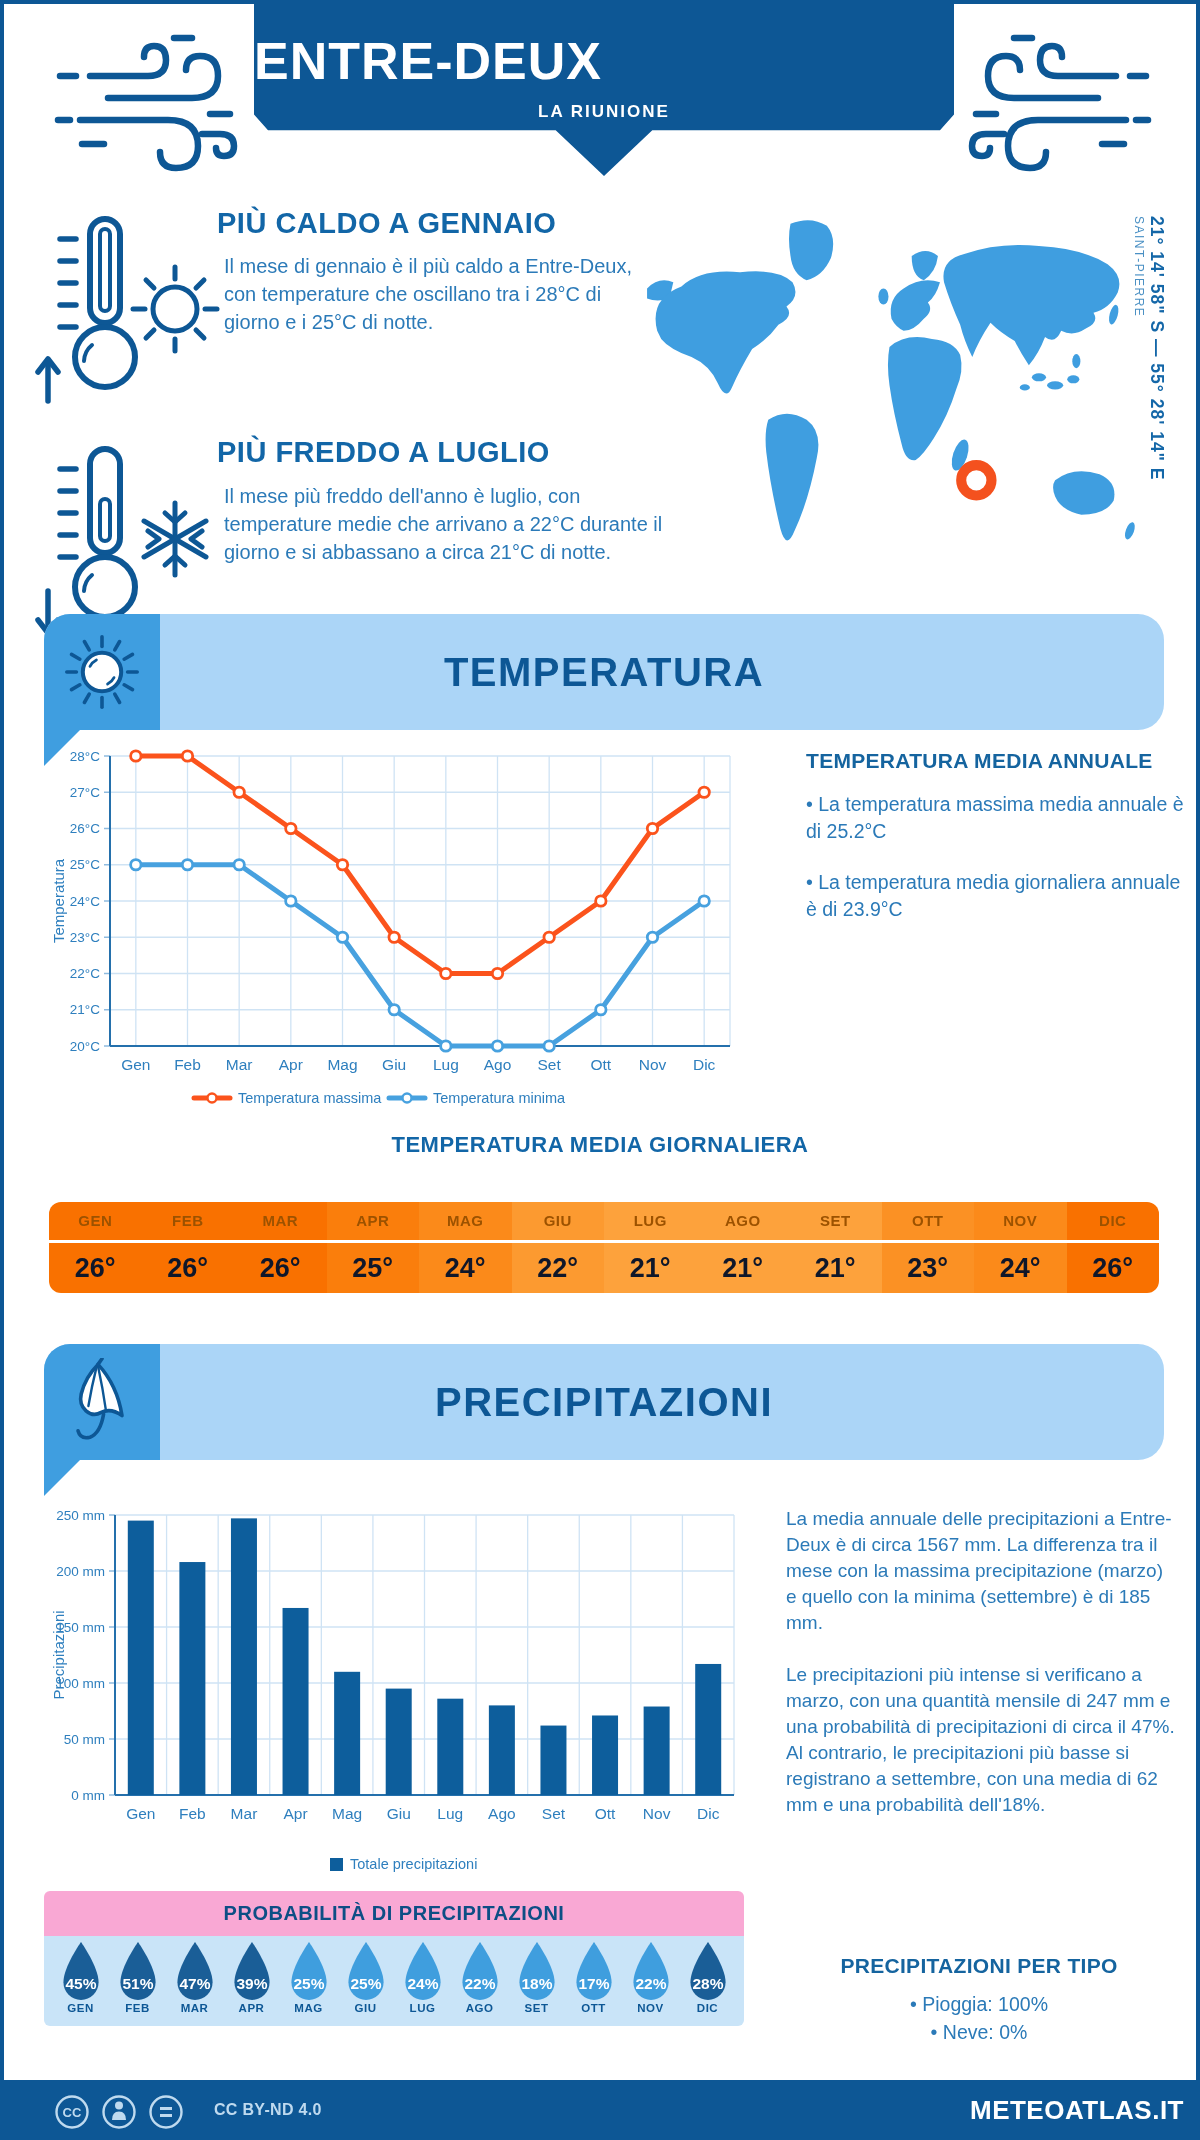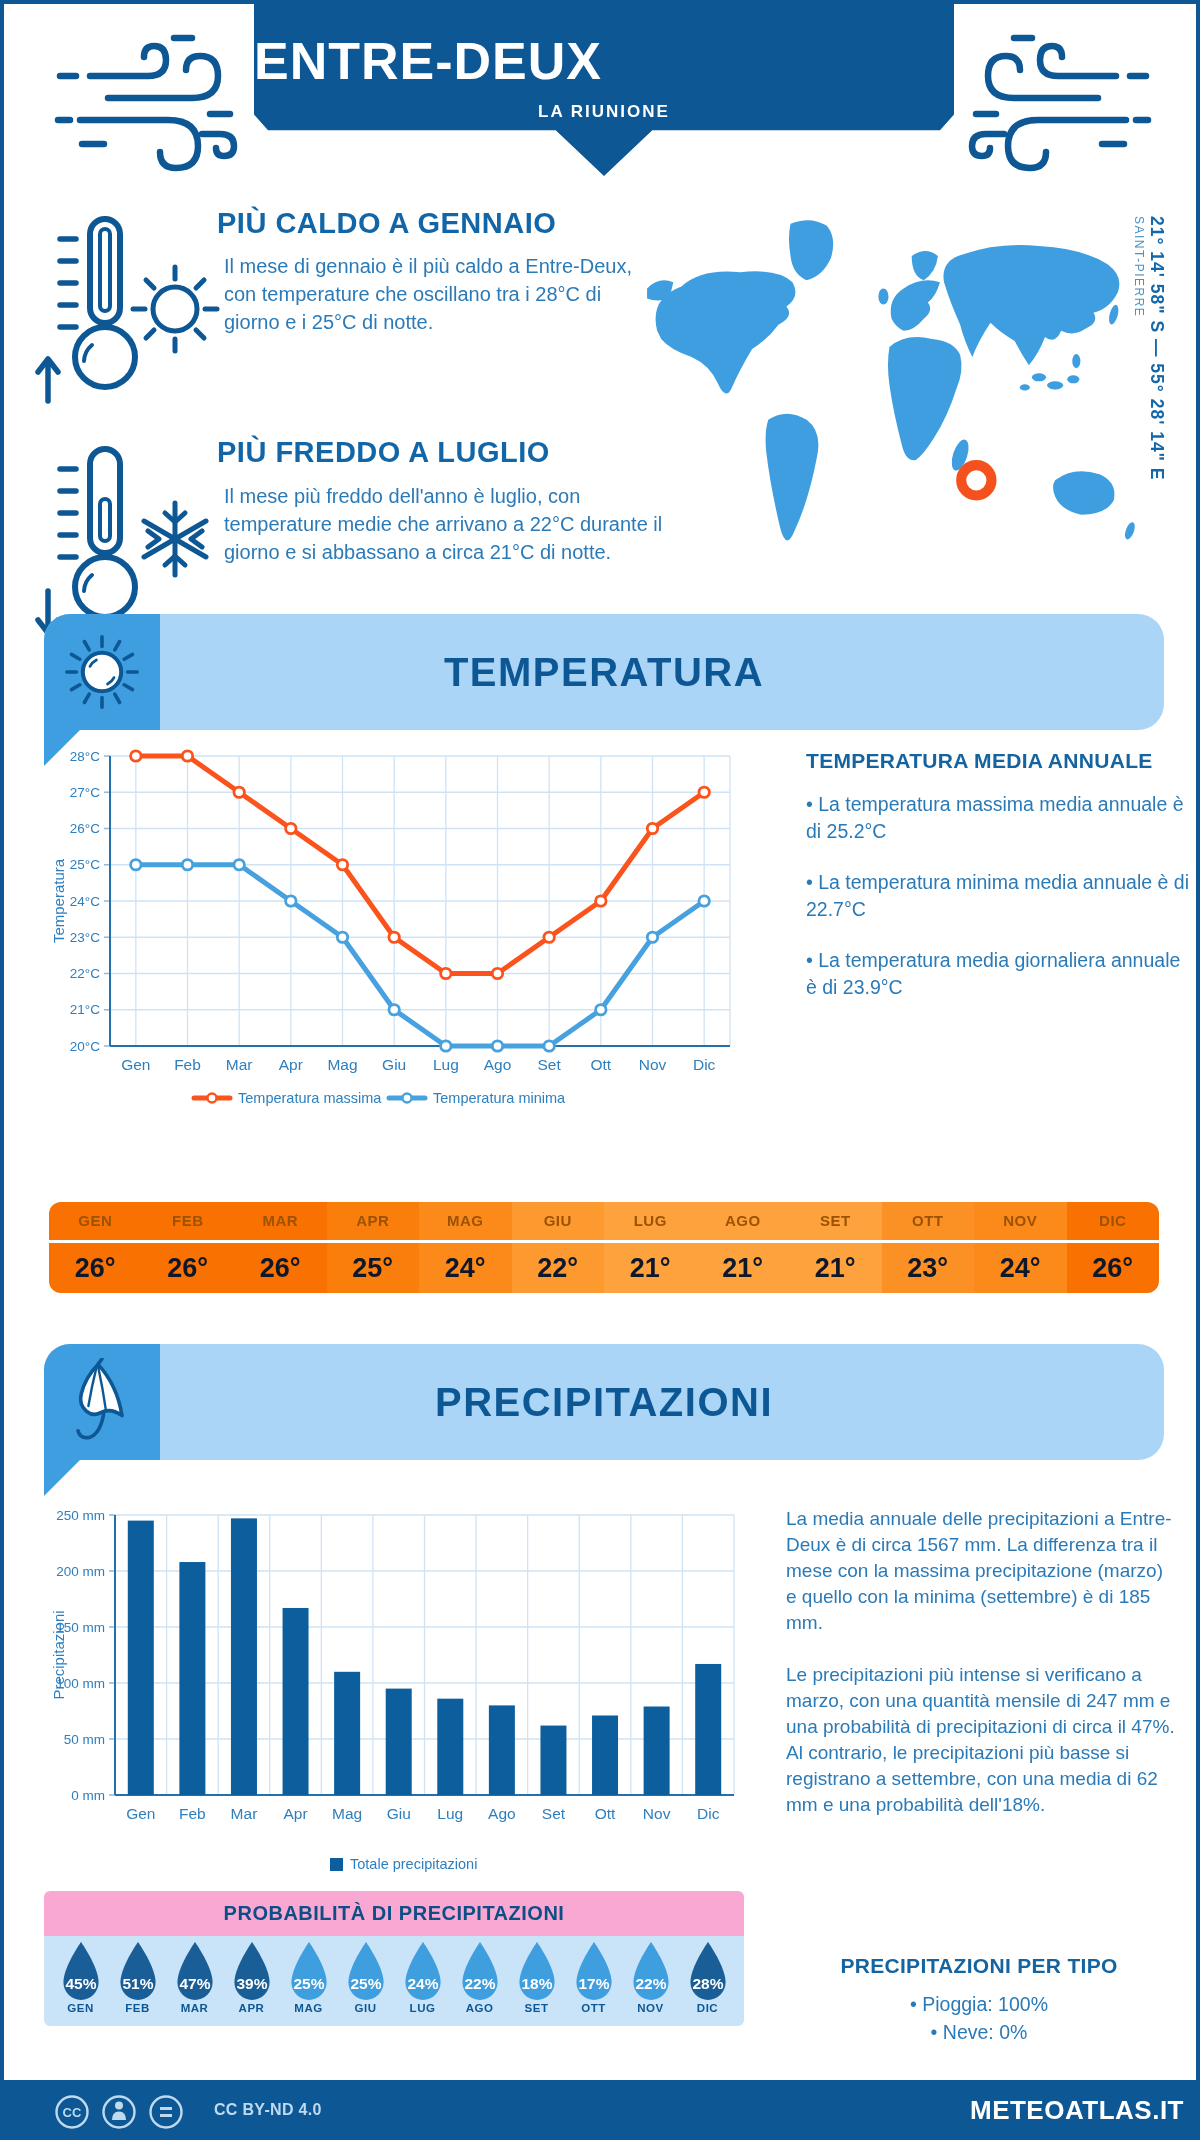--- a/index.html
+++ b/index.html
@@ -314,25 +314,25 @@
         <line x1="345" y1="352" x2="381" y2="352" stroke="#47A1DF" stroke-width="5" stroke-linecap="round"></line>
         <circle cx="363" cy="352" r="4.5" fill="#fff" stroke="#47A1DF" stroke-width="2.4"></circle>
         <text x="389" y="357" fill="#2E7FBE" font-size="14.5">Temperatura minima</text>
       </g>
     </svg>
 
   <div class="abs" style="left:782px;top:745px;width:385px;margin-left:20px;">
     <div class="blk-title">TEMPERATURA MEDIA ANNUALE</div>
     <ul class="bullets" id="annual-bullets">
         <li>La temperatura massima media annuale è di 25.2°C</li>
-        <li>La temperatura minima media annuale è di 22.7°C</li>
         <li>La temperatura media giornaliera annuale è di 23.9°C</li>
       </ul>
   </div>
 
+  <div class="abs dt-title">TEMPERATURA MEDIA GIORNALIERA</div>
   <div class="abs dtable">
     <div class="dt-row" id="dt-months">
         <div class="dt-m" style="background: rgb(249, 113, 0);">GEN</div>
         <div class="dt-m" style="background: rgb(249, 113, 0);">FEB</div>
         <div class="dt-m" style="background: rgb(249, 113, 0);">MAR</div>
         <div class="dt-m" style="background: rgb(250, 126, 12);">APR</div>
         <div class="dt-m" style="background: rgb(251, 138, 26);">MAG</div>
         <div class="dt-m" style="background: rgb(252, 154, 48);">GIU</div>
         <div class="dt-m" style="background: rgb(253, 162, 60);">LUG</div>
         <div class="dt-m" style="background: rgb(253, 162, 60);">AGO</div>

